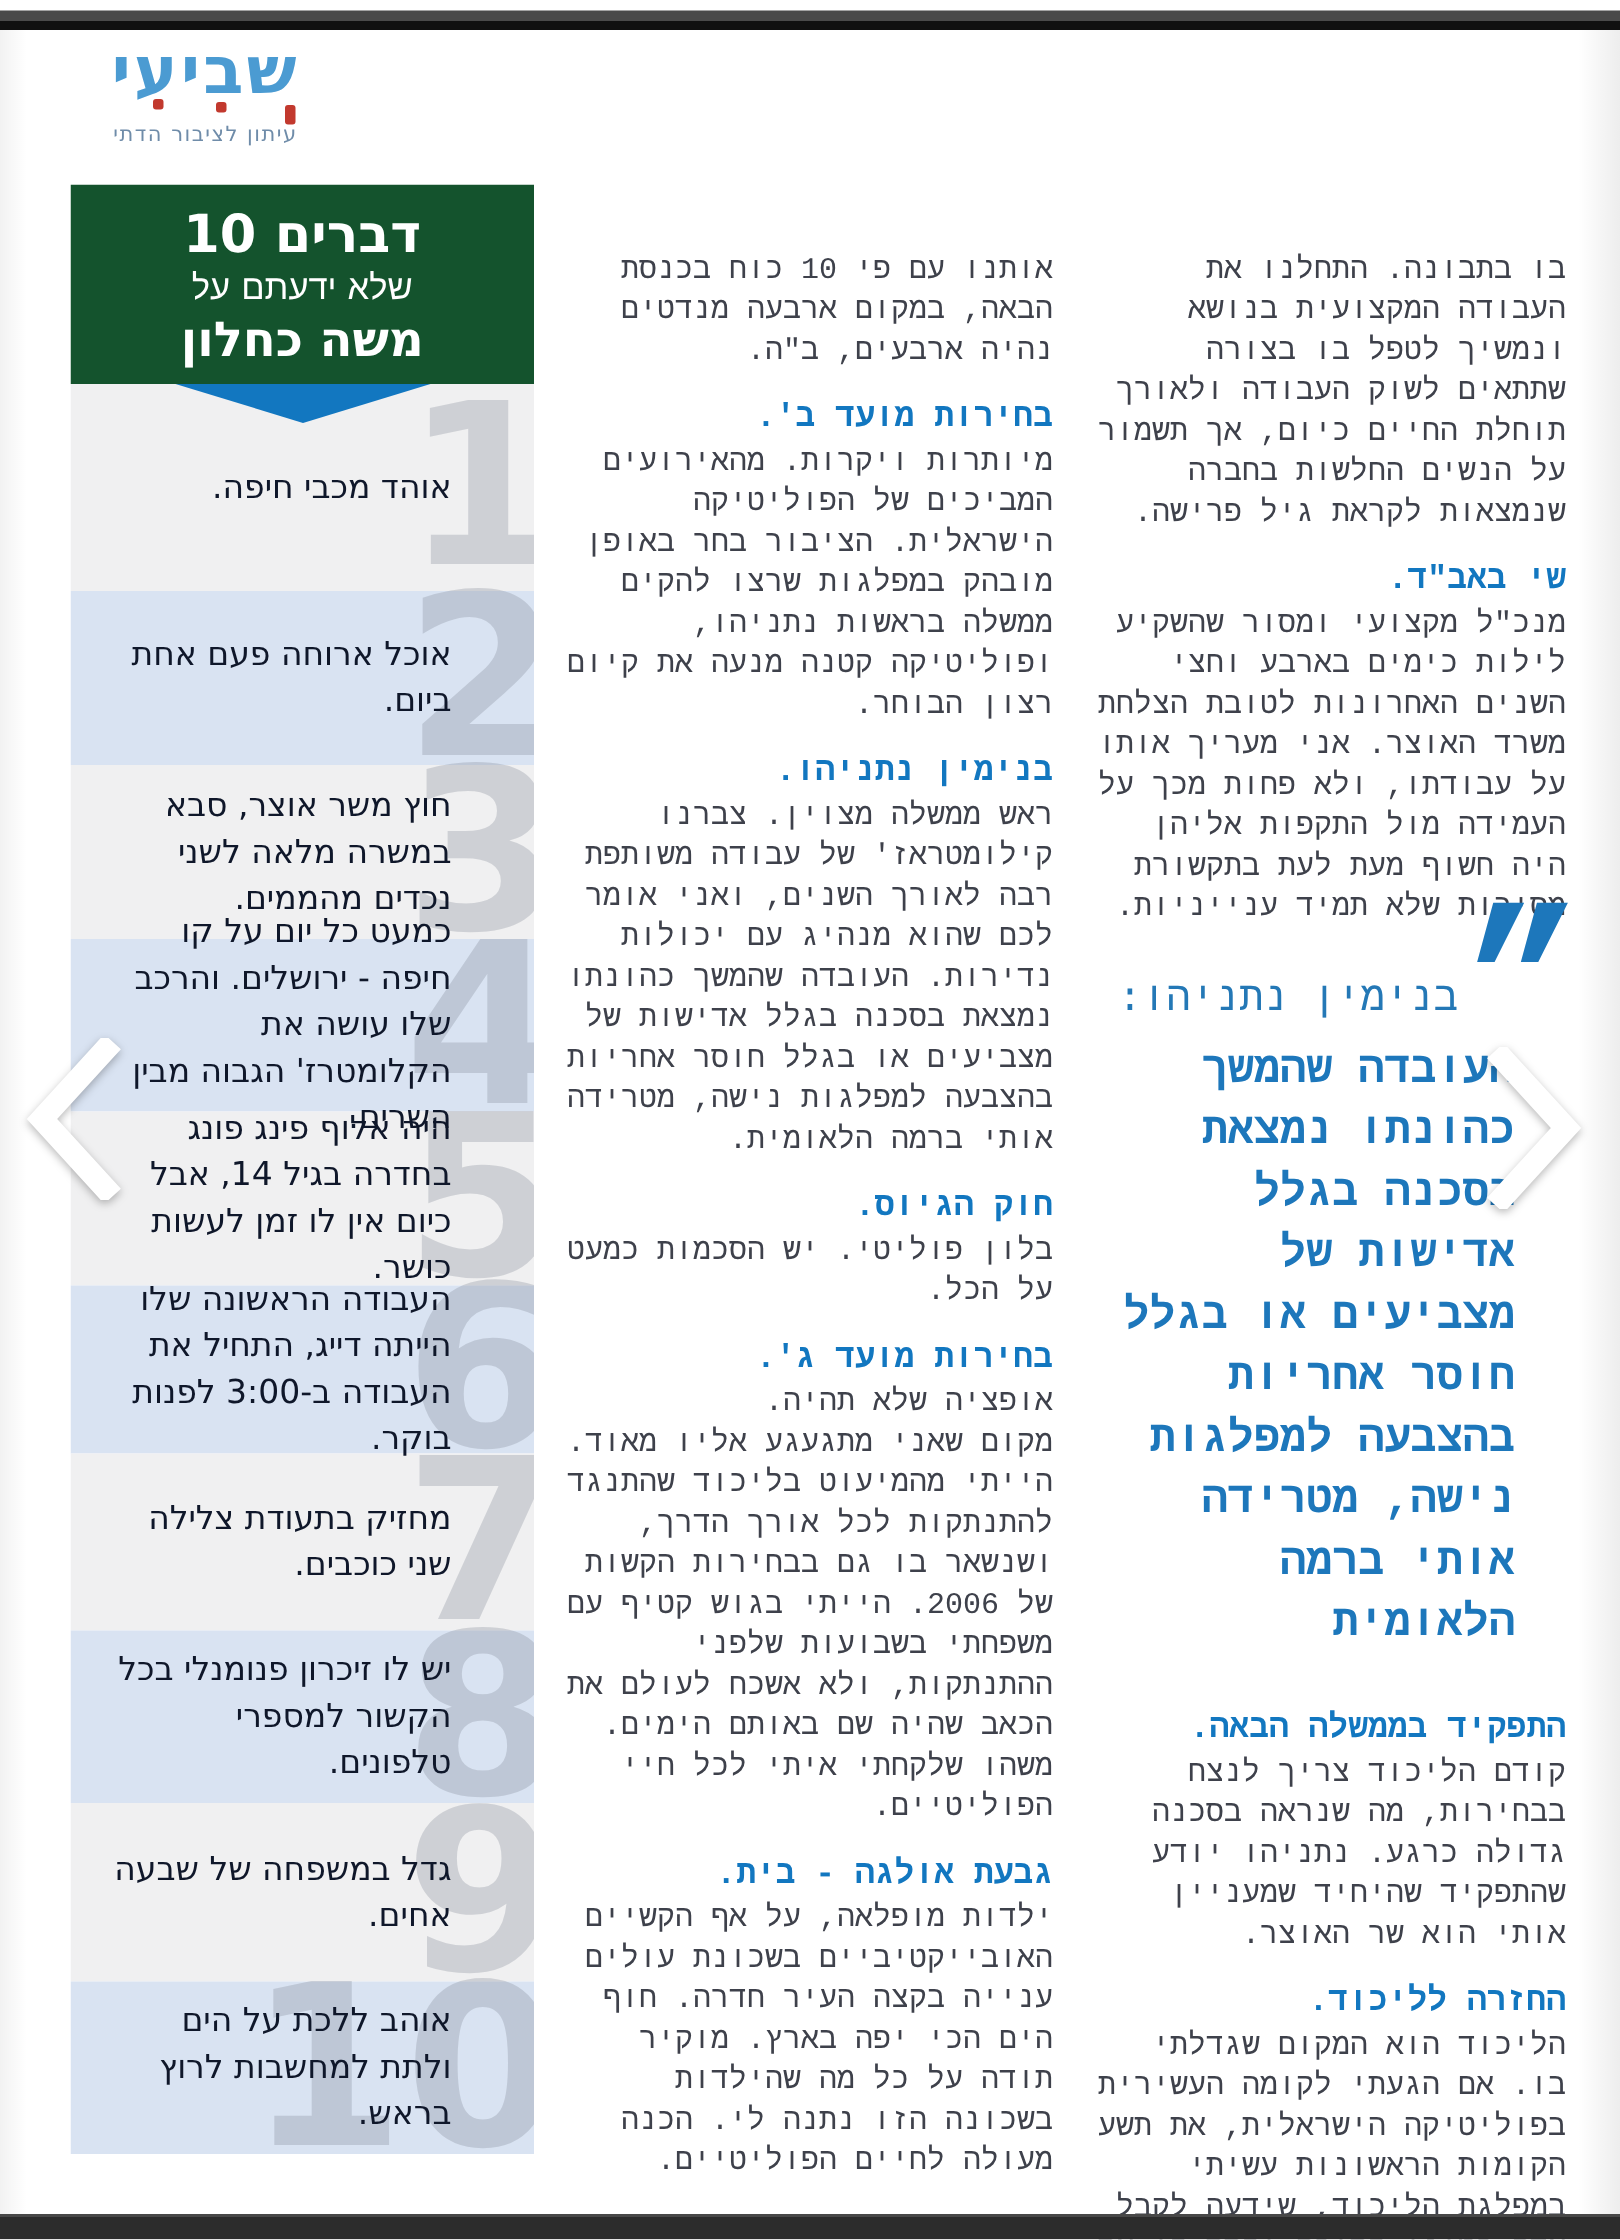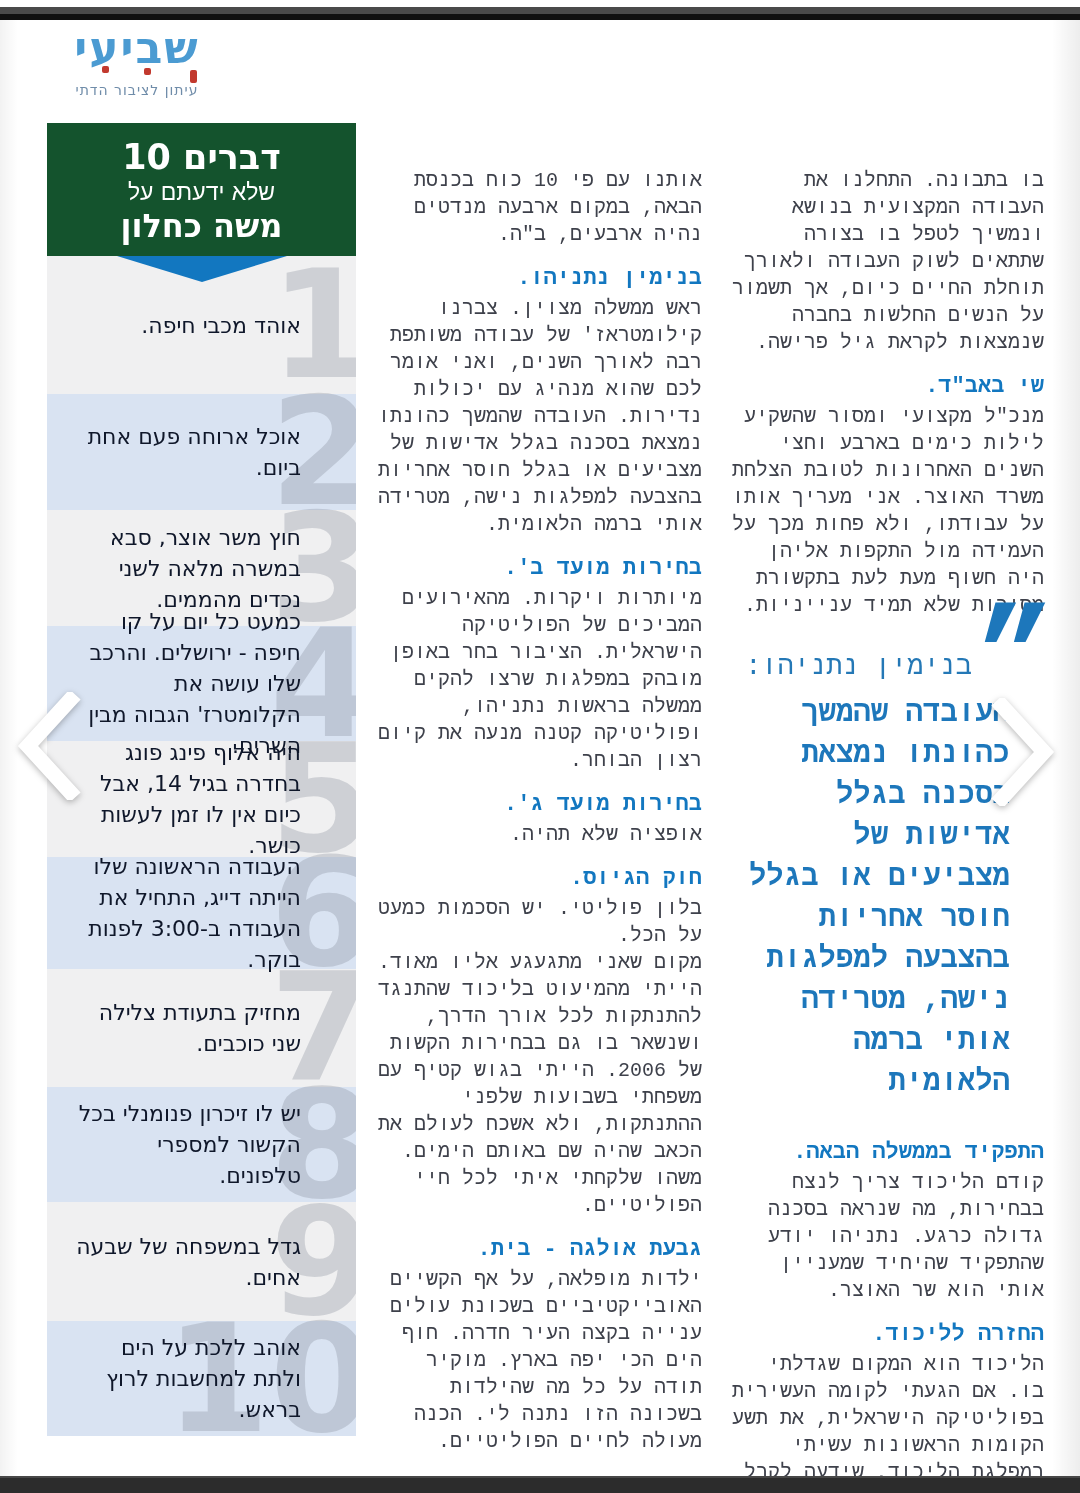--- a/index.html
+++ b/index.html
@@ -137,34 +137,34 @@
       <div class="fact">
         <span class="fact-num">10</span>
         <span class="fact-text">אוהב ללכת על הים ולתת למחשבות לרוץ בראש.</span>
       </div>
     </div>
   </div>
 
   <div class="col col-middle" dir="rtl">
     <p class="body-p">אותנו עם פי 10 כוח בכנסת הבאה, במקום ארבעה מנדטים נהיה ארבעים, ב"ה.</p>
     <div class="section">
+      <h3 class="sec-h">בחירות מועד ב'.</h3>
+      <p class="sec-b">מיותרות ויקרות. מהאירועים המביכים של הפוליטיקה הישראלית. הציבור בחר באופן מובהק במפלגות שרצו להקים ממשלה בראשות נתניהו, ופוליטיקה קטנה מנעה את קיום רצון הבוחר.</p>
+    </div>
+    <div class="section">
       <h3 class="sec-h">בנימין נתניהו.</h3>
       <p class="sec-b">ראש ממשלה מצוין. צברנו קילומטראז' של עבודה משותפת רבה לאורך השנים, ואני אומר לכם שהוא מנהיג עם יכולות נדירות. העובדה שהמשך כהונתו נמצאת בסכנה בגלל אדישות של מצביעים או בגלל חוסר אחריות בהצבעה למפלגות נישה, מטרידה אותי ברמה הלאומית.</p>
     </div>
     <div class="section">
-      <h3 class="sec-h">בחירות מועד ב'.</h3>
-      <p class="sec-b">מיותרות ויקרות. מהאירועים המביכים של הפוליטיקה הישראלית. הציבור בחר באופן מובהק במפלגות שרצו להקים ממשלה בראשות נתניהו, ופוליטיקה קטנה מנעה את קיום רצון הבוחר.</p>
+      <h3 class="sec-h">חוק הגיוס.</h3>
+      <p class="sec-b">בלון פוליטי. יש הסכמות כמעט על הכל.</p>
     </div>
     <div class="section">
       <h3 class="sec-h">בחירות מועד ג'.</h3>
       <p class="sec-b">אופציה שלא תהיה.</p>
-    </div>
-    <div class="section">
-      <h3 class="sec-h">חוק הגיוס.</h3>
-      <p class="sec-b">בלון פוליטי. יש הסכמות כמעט על הכל.</p>
     </div>
     <div class="section">
       <p class="sec-b">מקום שאני מתגעגע אליו מאוד. הייתי מהמיעוט בליכוד שהתנגד להתנתקות לכל אורך הדרך, ושנשאר בו גם בבחירות הקשות של 2006. הייתי בגוש קטיף עם משפחתי בשבועות שלפני ההתנתקות, ולא אשכח לעולם את הכאב שהיה שם באותם הימים. משהו שלקחתי איתי לכל חיי הפוליטיים.</p>
     </div>
     <div class="section">
       <h3 class="sec-h">גבעת אולגה - בית.</h3>
       <p class="sec-b">ילדות מופלאה, על אף הקשיים האובייקטיביים בשכונת עולים ענייה בקצה העיר חדרה. חוף הים הכי יפה בארץ. מוקיר תודה על כל מה שהילדות בשכונה הזו נתנה לי. הכנה מעולה לחיים הפוליטיים.</p>
     </div>
   </div>
 

